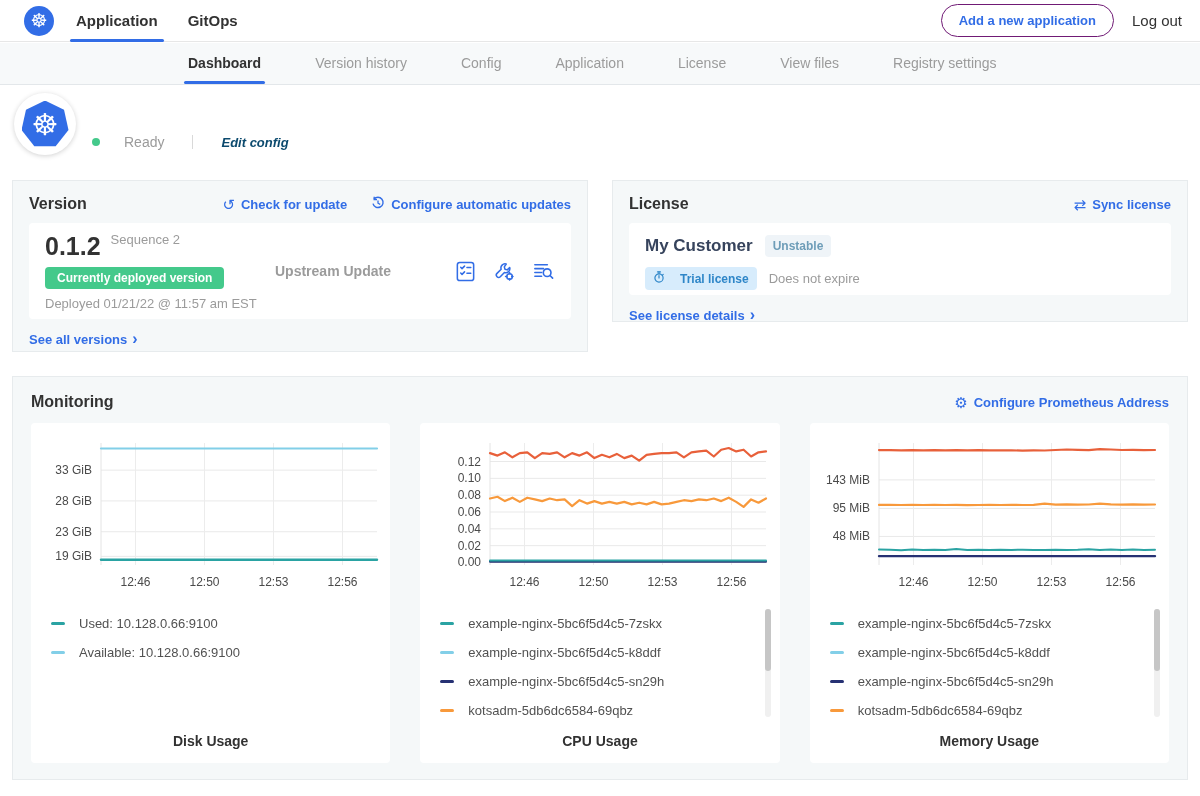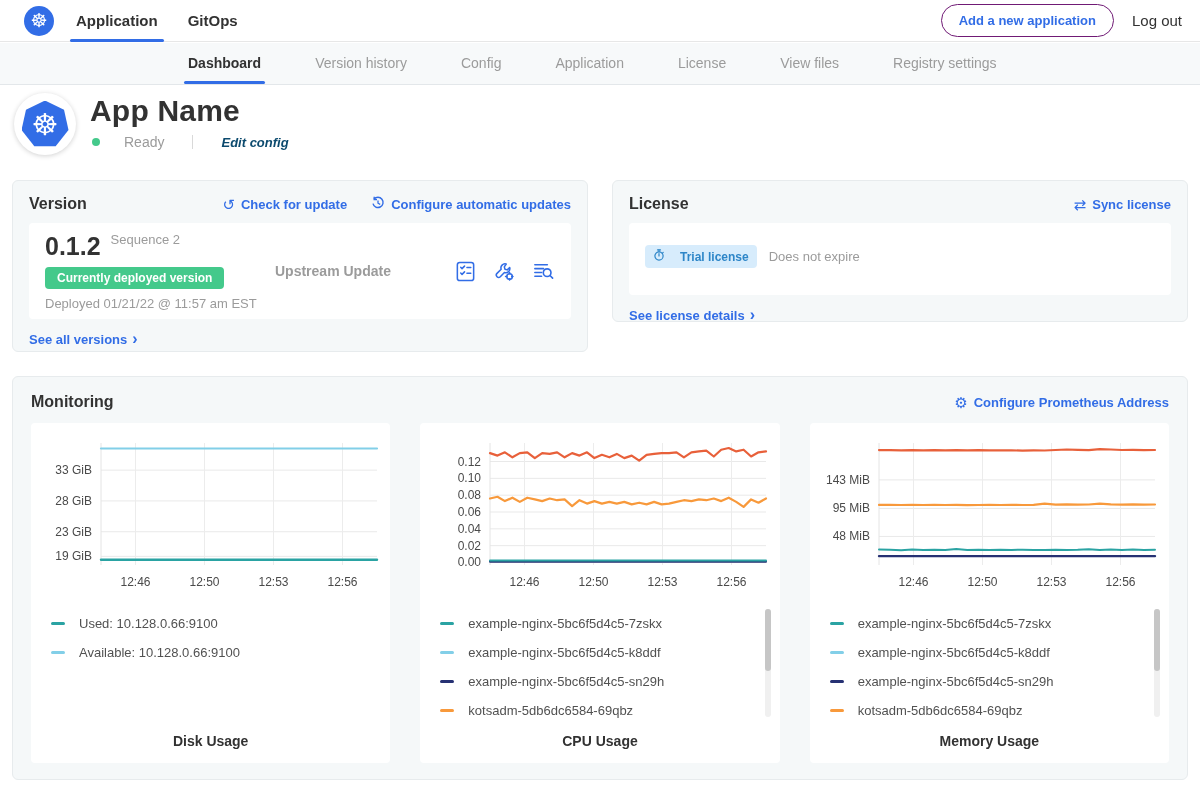--- a/index.html
+++ b/index.html
@@ -27,21 +27,21 @@
   .app-logo-wrap { position:absolute; left:14px; top:8px; width:62px; height:62px; background:#fff; border-radius:50%; box-shadow:0 1px 5px rgba(0,0,0,.18); display:flex; align-items:center; justify-content:center; }
   .app-logo-hept { width:47px; height:47px; background:#326de6; clip-path:polygon(50% 0%, 90.45% 19.5%, 100% 63%, 72.7% 97.6%, 27.3% 97.6%, 0% 63%, 9.55% 19.5%); color:#fff; font-size:30px; line-height:47px; text-align:center; }
   .app-title { position:absolute; left:90px; top:9px; font-size:30px; font-weight:800; letter-spacing:.2px; color:#323232; }
   .app-status-row { position:absolute; left:92px; top:49px; display:flex; align-items:center; gap:24px; }
   .ready-dot { width:8px; height:8px; border-radius:50%; background:#44c98b; }
   .ready-text { font-size:14px; color:#9b9b9b; }
   .status-divider { width:1px; height:14px; background:#d9d9d9; margin:0 4px; }
   .edit-config { font-size:13px; font-weight:700; color:#0c4a6e; cursor:pointer;font-style:italic; }
 
   
-  .panel { position:absolute; background:#f5f8f9; border:1px solid #e7ebed; border-radius:6px; padding:14px 16px; }
+  .panel { position:absolute; background:#f5f8f9; border:1px solid #e7ebed; border-radius:0; padding:14px 16px; }
   .panel-header { display:flex; align-items:center; }
   .panel-title { font-size:16px; font-weight:800; color:#323232; }
   .panel-links { margin-left:auto; display:flex; align-items:center; gap:24px; }
   .blue-link { display:flex; align-items:center; gap:6px; font-size:13px; font-weight:700; color:#326de6; cursor:pointer; white-space:nowrap; }
   .blue-link .glyph { font-size:15px; line-height:1; font-weight:400; }
   .inner-card { margin-top:10px; background:#fff; border-radius:4px; padding:12px 16px; }
   .chevron { font-size:16px; font-weight:700; line-height:1; }
 
   .version-panel { left:12px; top:180px; width:576px; height:172px; }
   .version-inner { height:96px; display:flex; align-items:center; }
@@ -102,21 +102,20 @@
     <div class="subnav-tab">Application</div>
     <div class="subnav-tab">License</div>
     <div class="subnav-tab">View files</div>
     <div class="subnav-tab">Registry settings</div>
   </div>
 
   <div class="app-header">
     <div class="app-logo-wrap">
       <div class="app-logo-hept">☸</div>
     </div>
-    <div class="app-title">App Name</div>
     <div class="app-status-row">
       <span class="ready-dot"></span>
       <span class="ready-text">Ready</span>
       <span class="status-divider"></span>
       <span class="edit-config">Edit config</span>
     </div>
   </div>
 
   <div class="panel version-panel">
     <div class="panel-header">
@@ -184,20 +183,24 @@
     <div class="panel-header">
       <span class="panel-title">License</span>
       <div class="panel-links">
         <span class="blue-link">
           <span class="glyph">⇄</span>
           <span>Sync license</span>
         </span>
       </div>
     </div>
     <div class="inner-card license-inner">
+      <div class="license-row1">
+        <span class="customer-name">My Customer</span>
+        <span class="channel-badge">Unstable</span>
+      </div>
       <div class="license-row2">
         <span class="trial-badge">
           <span>
             <svg width="12" height="12" viewBox="0 0 12 12" fill="none" stroke="#2e86c8" stroke-width="1.2" stroke-linecap="round">
                 <circle cx="6" cy="7" r="4.1"></circle>
                 <path d="M6 7 V4.7"></path>
                 <path d="M4.5 0.9 h3"></path>
                 <path d="M6 0.9 v1.7"></path>
                 <path d="M10.2 3.4 l-0.9 0.9"></path>
               </svg>

